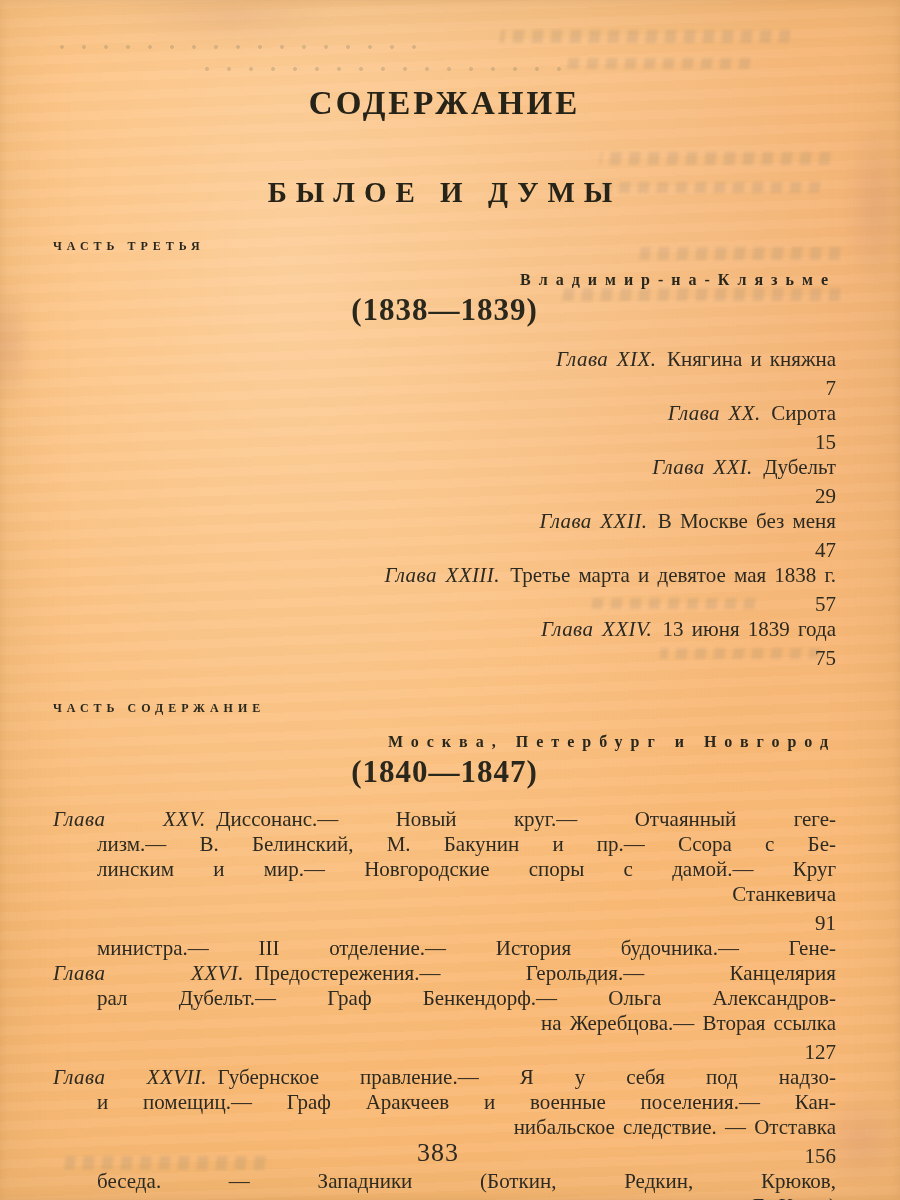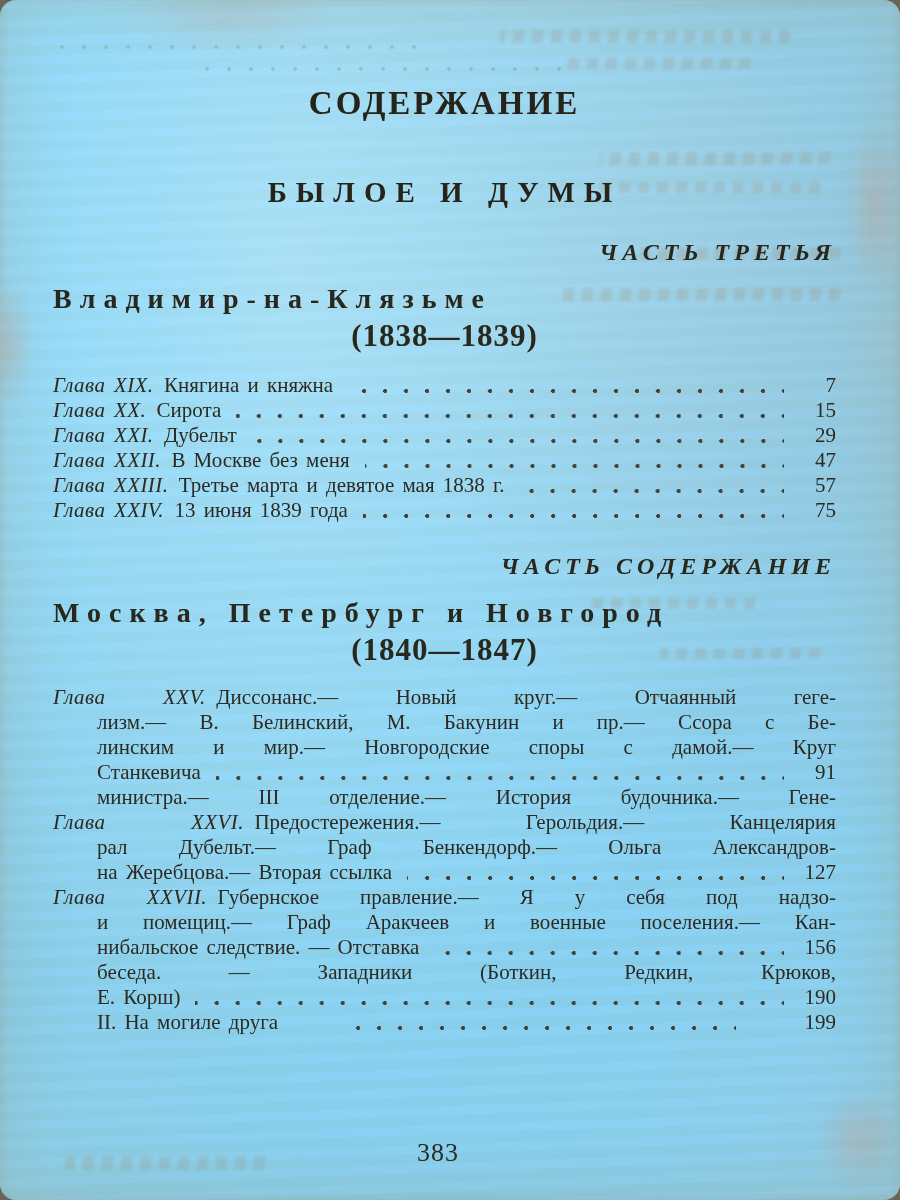--- a/index.html
+++ b/index.html
@@ -1,24 +1,23 @@
 <!DOCTYPE html>
 <html><head>
 <meta charset="utf-8">
 <style>
   html,body{margin:0;padding:0;background:#6b6458;}
   .page{
     position:relative;
     width:900px;height:1200px;
     margin:0 auto;
-    background:#7dd3fc;
+    background:#fdba74;
     overflow:hidden;
     font-family:"Liberation Serif","DejaVu Serif",serif;
     color:#2d2a21;
-    border-radius:16px;
   }
   
   .texture{
     position:absolute;inset:0;pointer-events:none;z-index:1;
     background:
       radial-gradient(ellipse at 32% 22%, rgba(255,255,243,.30), rgba(255,255,243,0) 62%),
       radial-gradient(ellipse at 82% 8%,  rgba(223,176,146,.14), rgba(223,176,146,0) 55%),
       radial-gradient(ellipse at 101% 30%, rgba(214,160,130,.16), rgba(214,160,130,0) 40%),
       radial-gradient(ellipse at 8% 97%,  rgba(208,168,118,.12), rgba(208,168,118,0) 50%),
       radial-gradient(ellipse at 96% 96%, rgba(214,164,130,.14), rgba(214,164,130,0) 45%),
@@ -47,41 +46,41 @@
   .content{position:relative;z-index:3;padding:0 64px 0 53px;}
   .toc-title{
     margin:85px 0 0;text-align:center;
     font-size:33px;font-weight:700;letter-spacing:3px;color:#262319;
   }
   .book-title{
     margin:54px 0 0;text-align:center;
     font-size:29px;font-weight:700;letter-spacing:9px;color:#262319;
   }
   .part-heading{
-    margin:30px 0 0;text-align:right;
-    font-size:24px;font-weight:700;letter-spacing:5px;color:#2a271d;font-style:italic;
+    margin:30px 0 0;text-align:left;
+    font-size:12px;font-weight:700;letter-spacing:5px;color:#2a271d;
   }
   .part-place{
-    margin:17px 0 0;text-align:left;
-    font-size:28px;font-weight:700;letter-spacing:8px;color:#2a271d;
+    margin:17px 0 0;text-align:right;
+    font-size:16px;font-weight:700;letter-spacing:8px;color:#2a271d;
   }
   .part-years{
     margin:3px 0 0;text-align:center;
     font-size:31px;font-weight:700;letter-spacing:1px;color:#2a271d;
   }
   .entries{margin-top:19px;}
   .part4 .entries{margin-top:17px;}
   .entry{margin:0;}
   .line{
     font-size:21px;line-height:25px;word-spacing:.14em;white-space:nowrap;
   }
   .line.mid{
     text-align:justify;text-align-last:justify;white-space:normal;
   }
-  .line.last{display:flex;align-items:flex-end;}
+  .line.last{display:flex;align-items:flex-end;flex-direction:column;}
   .line:not(.first){padding-left:44px;}
   .entry.ind .line{padding-left:44px;gap:48px;}
   .chlabel{font-style:italic;margin-right:.5em;letter-spacing:.02em;}
   .leader{
     flex:1;align-self:flex-end;height:6px;margin:0 10px 4px 15px;
     background:radial-gradient(circle at 2.2px 3px, #454033 1.8px, rgba(0,0,0,0) 2.3px);
     background-size:21px 6px;background-repeat:repeat-x;background-position:right 2px bottom 0;
   }
   .pg{min-width:42px;text-align:right;font-size:21px;}
   .folio{

